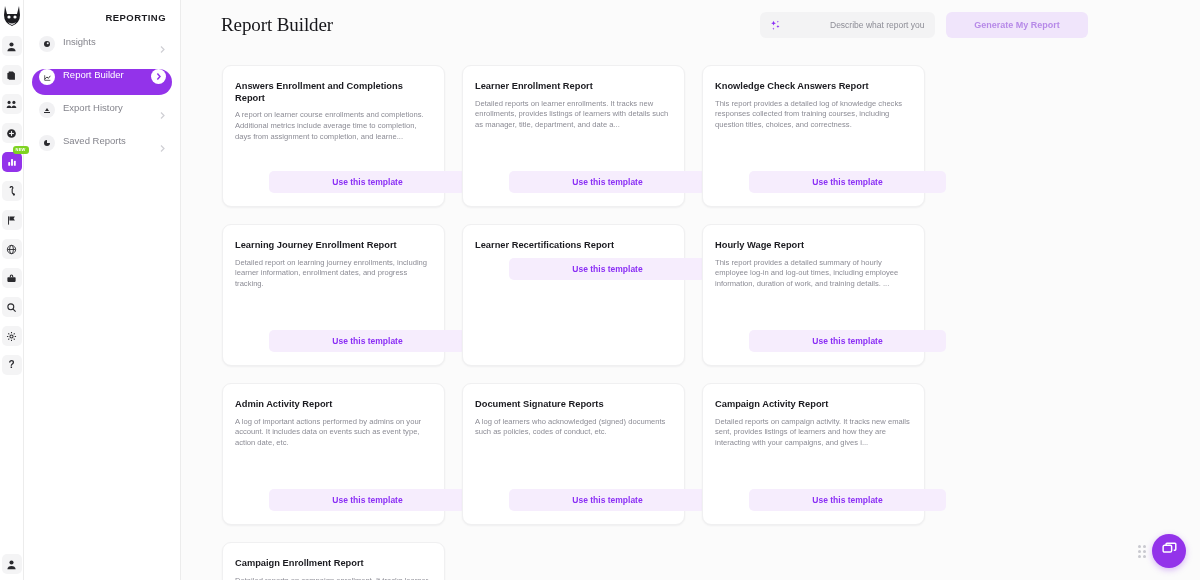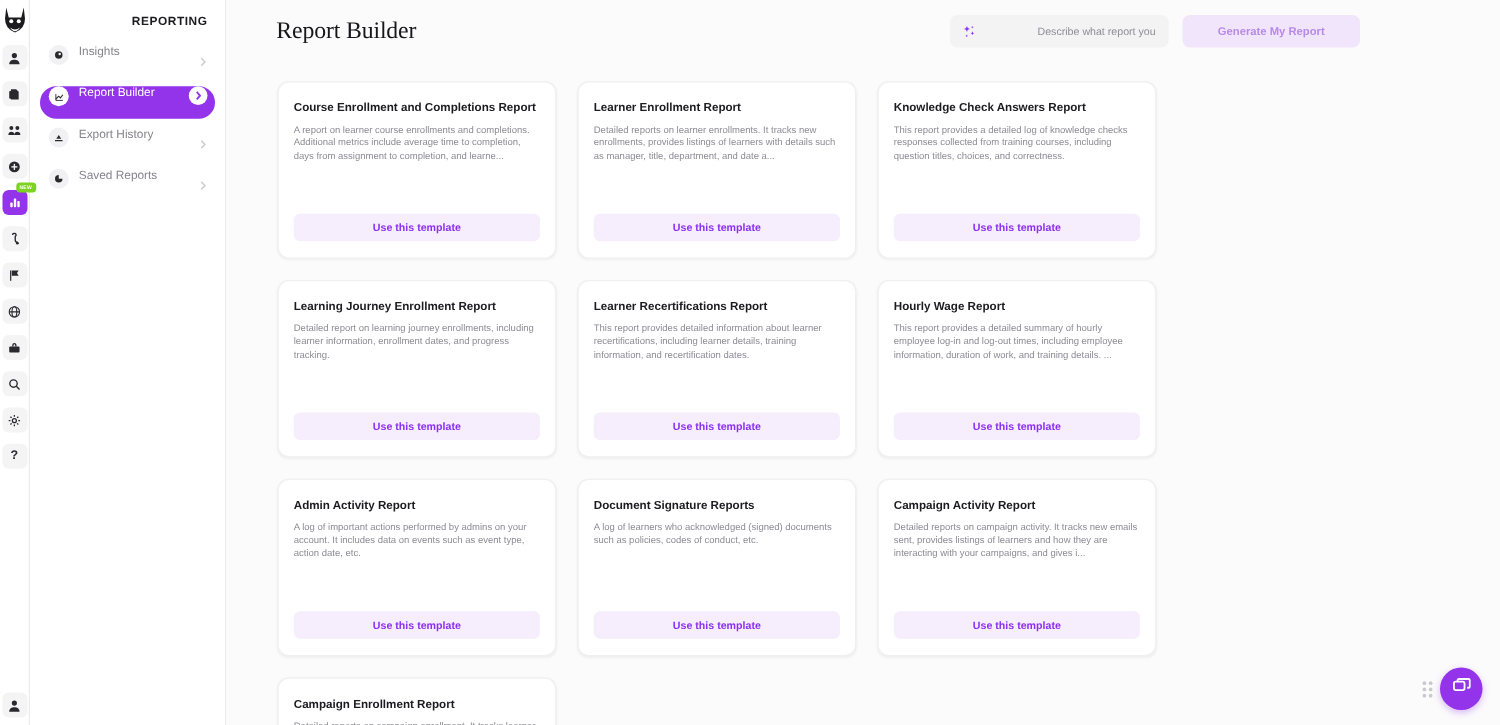--- a/index.html
+++ b/index.html
@@ -190,20 +190,21 @@
     height: 22px;
     background: #f6edfd;
     border: none;
     border-radius: 5px;
     color: #8b2ff5;
     font-family: "Liberation Sans", sans-serif;
     font-size: 8.5px;
     font-weight: bold;
     cursor: pointer;
     width: 100%;
+    margin-left: 34px;
   }
 
   
   .chat-wrap {
     position: absolute;
     right: 14px; bottom: 12px;
     display: flex; align-items: center;
   }
   .drag-dots {
     display: grid;
@@ -405,21 +406,21 @@
         </span>
         <input type="text" placeholder="Describe what report you would like" style="">
       </div>
 
       <button class="gen-btn">Generate My Report</button>
     </div>
 
     <div class="grid">
 
       <div class="card">
-        <div class="card-title">Course Enrollment and Completions Report</div>
+        <div class="card-title">Answers Enrollment and Completions Report</div>
         <div class="card-desc">A report on learner course enrollments and completions. Additional metrics include average time to completion, days from assignment to completion, and learne...</div>
         <button class="card-btn">Use this template</button>
       </div>
 
       <div class="card">
         <div class="card-title">Learner Enrollment Report</div>
         <div class="card-desc">Detailed reports on learner enrollments. It tracks new enrollments, provides listings of learners with details such as manager, title, department, and date a...</div>
         <button class="card-btn">Use this template</button>
       </div>
 
@@ -430,21 +431,20 @@
       </div>
 
       <div class="card">
         <div class="card-title">Learning Journey Enrollment Report</div>
         <div class="card-desc">Detailed report on learning journey enrollments, including learner information, enrollment dates, and progress tracking.</div>
         <button class="card-btn">Use this template</button>
       </div>
 
       <div class="card">
         <div class="card-title">Learner Recertifications Report</div>
-        <div class="card-desc">This report provides detailed information about learner recertifications, including learner details, training information, and recertification dates.</div>
         <button class="card-btn">Use this template</button>
       </div>
 
       <div class="card">
         <div class="card-title">Hourly Wage Report</div>
         <div class="card-desc">This report provides a detailed summary of hourly employee log-in and log-out times, including employee information, duration of work, and training details. ...</div>
         <button class="card-btn">Use this template</button>
       </div>
 
       <div class="card">

